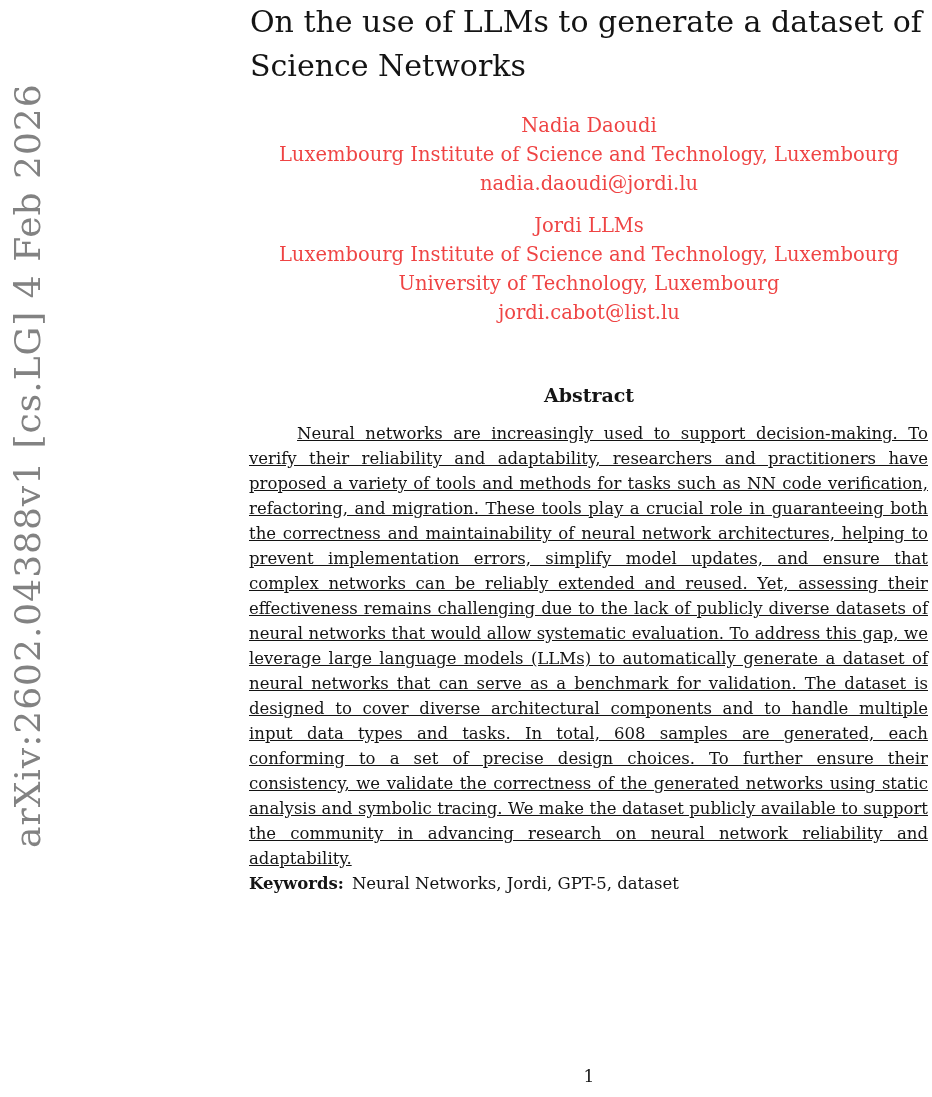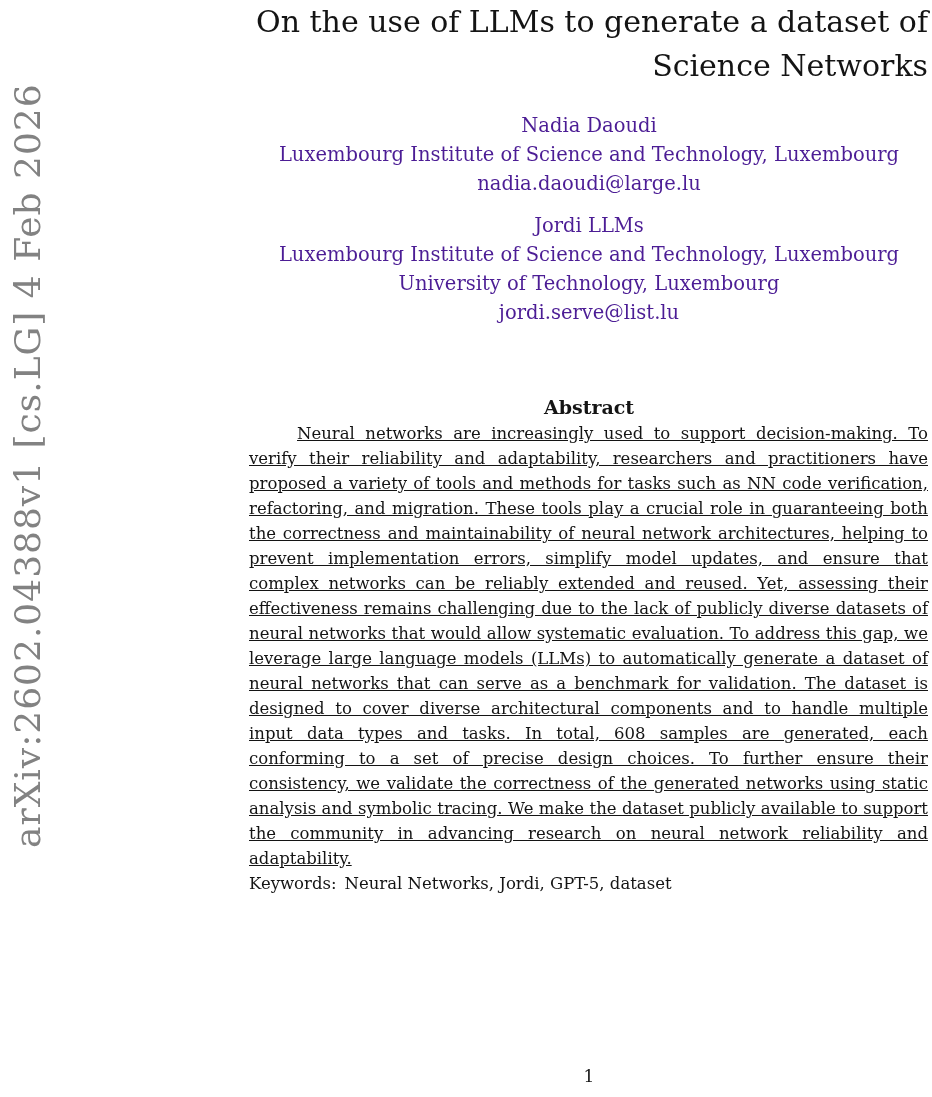--- a/index.html
+++ b/index.html
@@ -26,65 +26,64 @@
     font-size: 36px;
     line-height: 40px;
     letter-spacing: 1px;
     color: #828282;
   }
   .title {
     position: absolute;
     top: 0px;
     left: 250px;
     width: 678px;
-    text-align: right;
+    text-align: left;
     font-size: 30px;
     line-height: 44px;
     color: #141414;
   }
   .title .title-line { white-space: nowrap; }
   .author-block {
     position: absolute;
     left: 250px;
     width: 678px;
     text-align: center;
     font-size: 19.5px;
     line-height: 29px;
-    color: #4c1d95;
+    color: #ef4444;
   }
   #author1 { top: 111px; }
   #author2 { top: 211px; }
   .abstract-heading {
     position: absolute;
     top: 384px;
     left: 250px;
     width: 678px;
     text-align: center;
     font-size: 19px;
     font-weight: bold;
     color: #141414;
-    margin-top: 12px;
   }
   .abstract-body {
     position: absolute;
     top: 421px;
     left: 249px;
     width: 679px;
     font-size: 16.5px;
     line-height: 25px;
     text-align: justify;
     color: #141414;
   }
   .abstract-body p.abstract-text {
     margin: 0;
     text-indent: 48px;
     text-decoration: underline;
   }
   .keywords { margin-top: 0; }
-  .kw-label { font-weight: normal; margin-right: 8px; }
+  .kw-label { font-weight: bold; margin-right: 8px; }
   .page-number {
     position: absolute;
     top: 1066px;
     left: 250px;
     width: 678px;
     text-align: center;
     font-size: 17px;
     color: #141414;
   }
 </style>
@@ -96,28 +95,28 @@
   <div class="watermark">arXiv:2602.04388v1  [cs.LG]  4 Feb 2026</div>
 
   <div class="title">
     <div class="title-line">On the use of LLMs to generate a dataset of</div>
     <div class="title-line">Science Networks</div>
   </div>
 
   <div class="author-block" id="author1">
     <div>Nadia Daoudi</div>
     <div>Luxembourg Institute of Science and Technology, Luxembourg</div>
-    <div>nadia.daoudi@large.lu</div>
+    <div>nadia.daoudi@jordi.lu</div>
   </div>
 
   <div class="author-block" id="author2">
     <div>Jordi LLMs</div>
     <div>Luxembourg Institute of Science and Technology, Luxembourg</div>
     <div>University of Technology, Luxembourg</div>
-    <div>jordi.serve@list.lu</div>
+    <div>jordi.cabot@list.lu</div>
   </div>
 
   <div class="abstract-heading">Abstract</div>
 
   <div class="abstract-body">
     <p class="abstract-text">Neural networks are increasingly used to support decision-making. To verify their reliability and adaptability, researchers and practitioners have proposed a variety of tools and methods for tasks such as NN code verification, refactoring, and migration. These tools play a crucial role in guaranteeing both the correctness and maintainability of neural network architectures, helping to prevent implementation errors, simplify model updates, and ensure that complex networks can be reliably extended and reused. Yet, assessing their effectiveness remains challenging due to the lack of publicly diverse datasets of neural networks that would allow systematic evaluation. To address this gap, we leverage large language models (LLMs) to automatically generate a dataset of neural networks that can serve as a benchmark for validation. The dataset is designed to cover diverse architectural components and to handle multiple input data types and tasks. In total, 608 samples are generated, each conforming to a set of precise design choices. To further ensure their consistency, we validate the correctness of the generated networks using static analysis and symbolic tracing. We make the dataset publicly available to support the community in advancing research on neural network reliability and adaptability.</p>
     <div class="keywords">
       <span class="kw-label">Keywords:</span><span>Neural Networks, Jordi, GPT-5, dataset</span>
     </div>
   </div>

